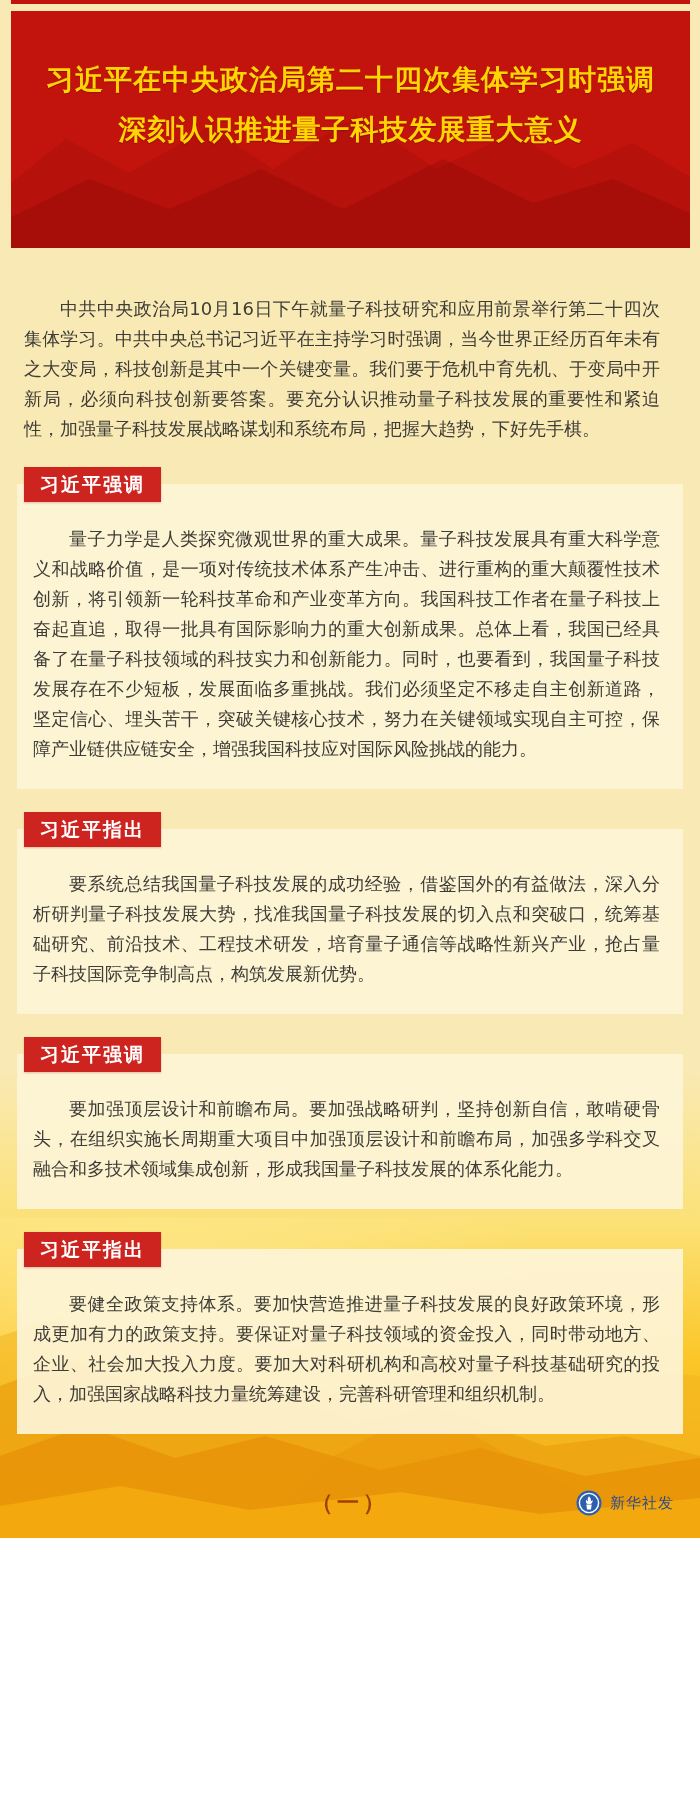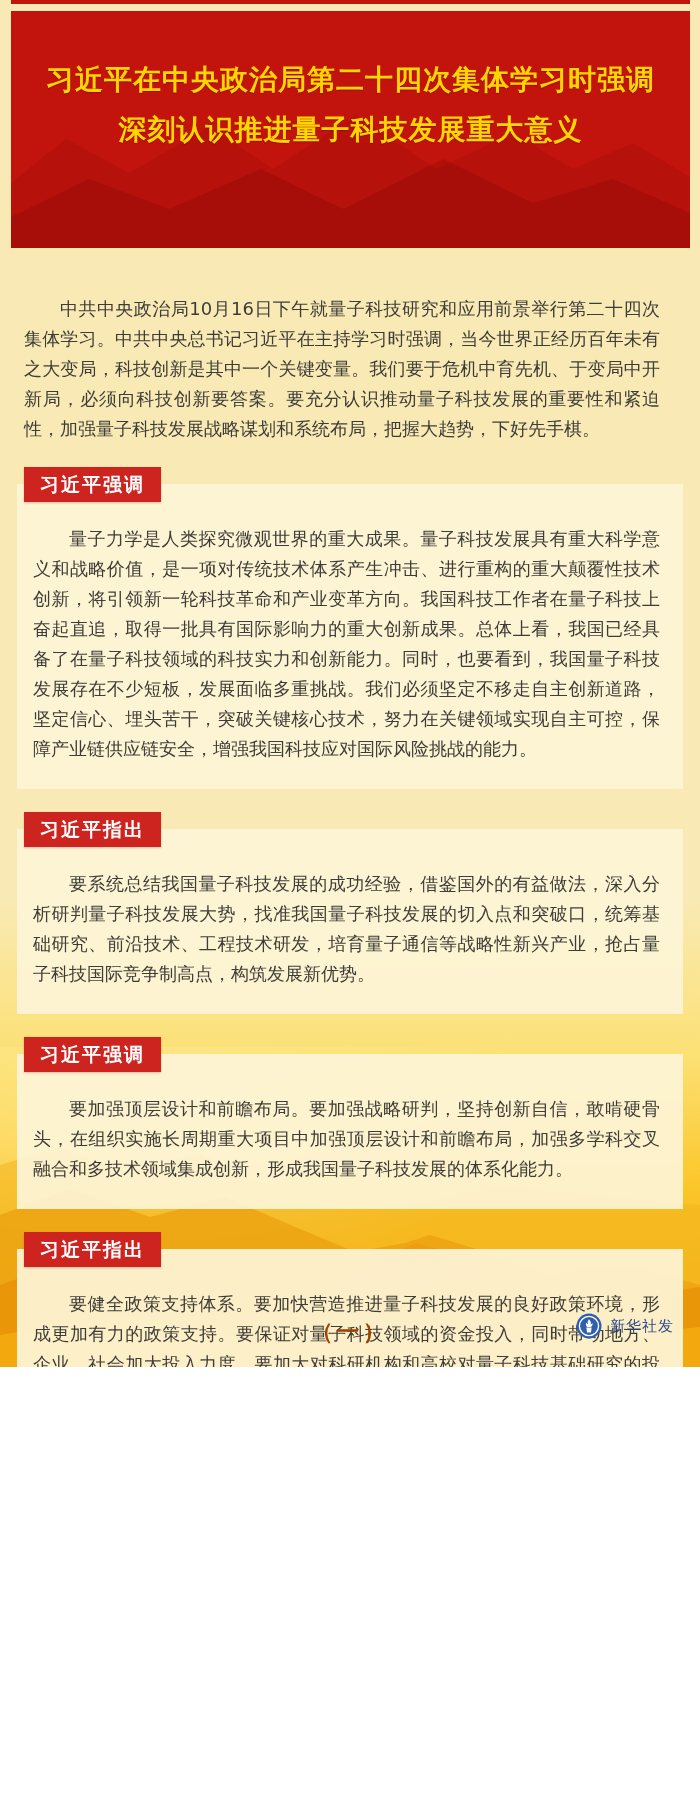--- a/index.html
+++ b/index.html
@@ -1,17 +1,17 @@
 <!DOCTYPE html>
 <html><head>
 <meta charset="utf-8">
 <style>
   html,body{margin:0;padding:0;}
   body{width:700px;font-family:"DejaVu Sans","Liberation Sans",sans-serif;}
-  .page{position:relative;width:700px;height:1367px;background:#f9eab5;overflow:hidden;}
+  .page{position:relative;width:700px;height:1538px;background:#f9eab5;overflow:hidden;}
 
   
   .top-line{position:absolute;top:0;left:11px;width:679px;height:4px;background:#c3130d;z-index:3;}
 
   
   .header{position:relative;margin:11px 10px 0 11px;height:237px;background:#c3130d;overflow:hidden;z-index:2;}
   .header .mtn{position:absolute;left:0;bottom:0;width:100%;height:100%;}
   .title{position:relative;z-index:2;padding-top:44px;text-align:center;color:#ffd503;
          font-weight:bold;font-size:28px;line-height:50px;letter-spacing:1px;
          text-shadow:0 1px 1px rgba(90,0,0,.35);}
@@ -29,21 +29,21 @@
   .section-body{background:rgba(253,244,214,0.93);padding:40px 23px 25px 16px;}
 
   
   .scene{position:absolute;left:0;bottom:0;width:700px;height:470px;z-index:1;
          background:linear-gradient(180deg,rgba(250,233,170,0) 0%,rgba(253,219,80,0.65) 34%,#fbc628 62%,#f6a70b 100%);}
   .scene svg{position:absolute;left:0;bottom:0;}
 
   
   .footer-marker{position:absolute;left:0;right:0;bottom:20px;z-index:4;text-align:center;
                  color:#a34000;font-weight:bold;font-size:22px;letter-spacing:4px;}
-  .credit{position:absolute;right:26px;bottom:28px;z-index:4;display:flex;align-items:center;gap:8px;}
+  .credit{position:absolute;right:26px;bottom:22px;z-index:4;display:flex;align-items:center;gap:8px;}
   .credit-label{color:#2f4c8c;font-size:15px;letter-spacing:1px;}
 </style>
 </head>
 <body>
 
 <div class="page">
 
   <div class="top-line"></div>
 
   <header class="header">

